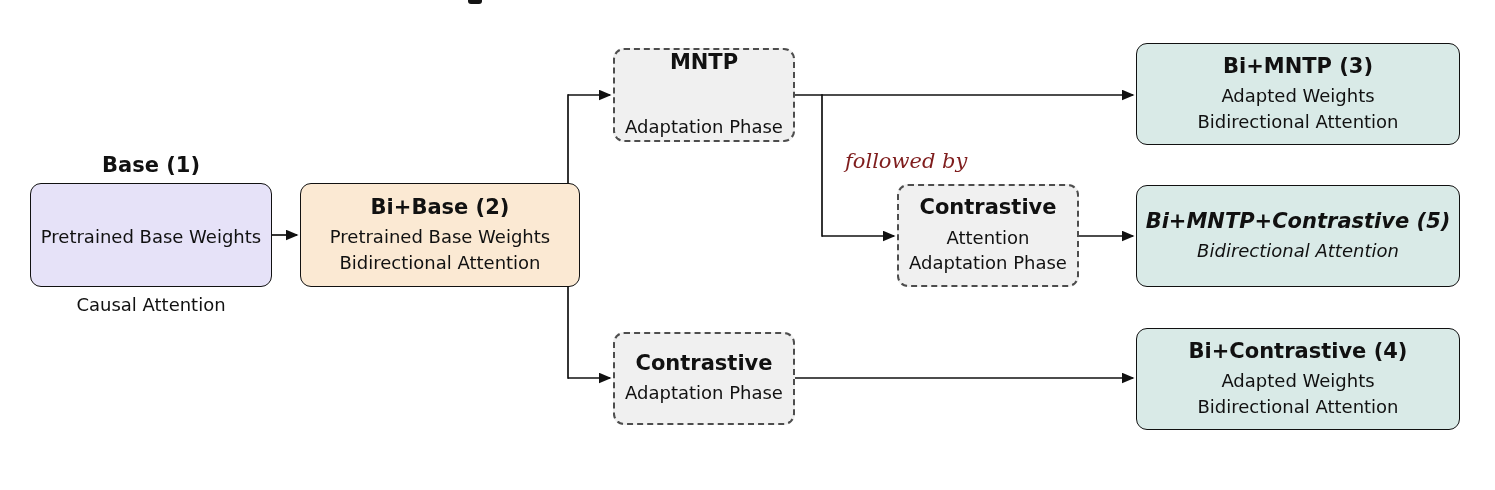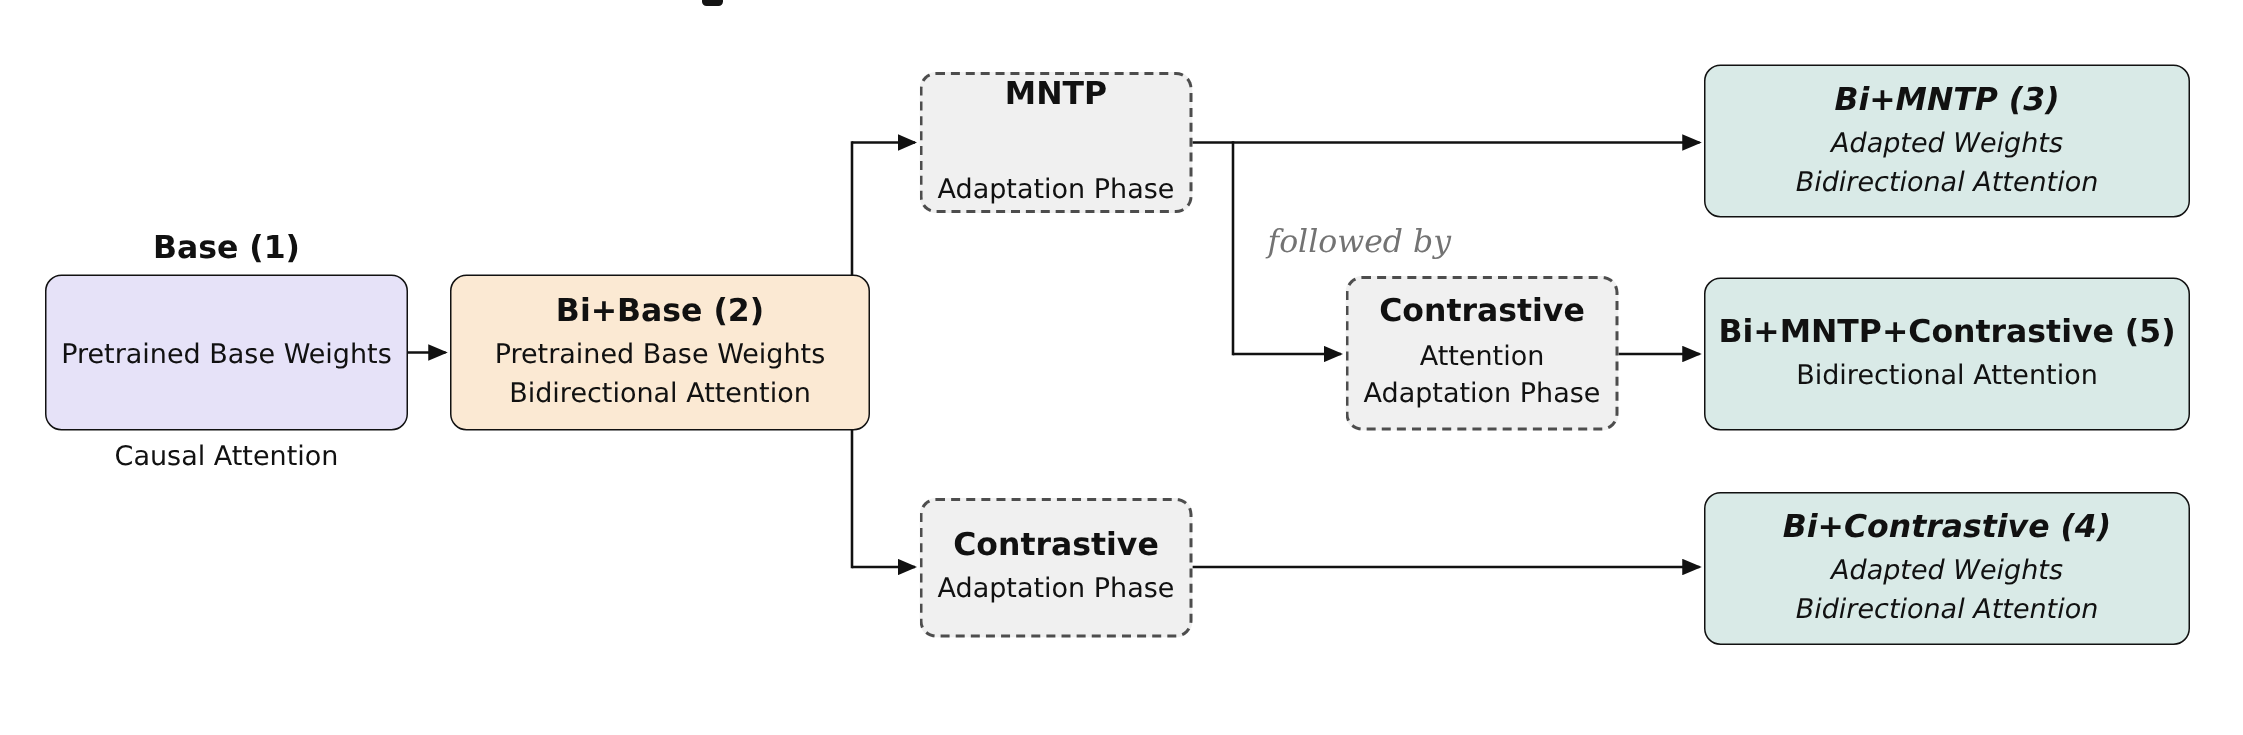--- a/index.html
+++ b/index.html
@@ -47,21 +47,21 @@
   .fill-lavender { background: #e6e2f8; gap: 42px; }
   .fill-peach    { background: #fbe9d3; }
   .fill-teal     { background: #d9eae7; }
   .followed-by {
     position: absolute;
     left: 845px;
     top: 149px;
     font-family: "DejaVu Serif", "Liberation Serif", serif;
     font-style: italic;
     font-size: 21px;
-    color: #737373;
+    color: #7f1d1d;
   }
   .crop-artifact {
     position: absolute;
     left: 468px;
     top: 0px;
     width: 14px;
     height: 4px;
     background: #141414;
     border-radius: 0 0 3px 3px;
   }
@@ -124,30 +124,30 @@
     <div class="title">Contrastive</div>
     <div class="sub">Attention</div>
     <div class="sub">Adaptation Phase</div>
   </div>
 
   <div class="node dashed" style="left:613px; top:332px; width:182px; height:93px;">
     <div class="title">Contrastive</div>
     <div class="sub">Adaptation Phase</div>
   </div>
 
-  <div class="node solid fill-teal" style="left:1136px; top:43px; width:324px; height:102px;font-style:italic;">
+  <div class="node solid fill-teal" style="left:1136px; top:43px; width:324px; height:102px;">
     <div class="title">Bi+MNTP (3)</div>
     <div class="sub">Adapted Weights</div>
     <div class="sub">Bidirectional Attention</div>
   </div>
 
-  <div class="node solid fill-teal" style="left:1136px; top:185px; width:324px; height:102px;">
+  <div class="node solid fill-teal" style="left:1136px; top:185px; width:324px; height:102px;font-style:italic;">
     <div class="title">Bi+MNTP+Contrastive (5)</div>
     <div class="sub">Bidirectional Attention</div>
   </div>
 
-  <div class="node solid fill-teal" style="left:1136px; top:328px; width:324px; height:102px;font-style:italic;">
+  <div class="node solid fill-teal" style="left:1136px; top:328px; width:324px; height:102px;">
     <div class="title">Bi+Contrastive (4)</div>
     <div class="sub">Adapted Weights</div>
     <div class="sub">Bidirectional Attention</div>
   </div>
 
 </div>
 
 </body></html>

